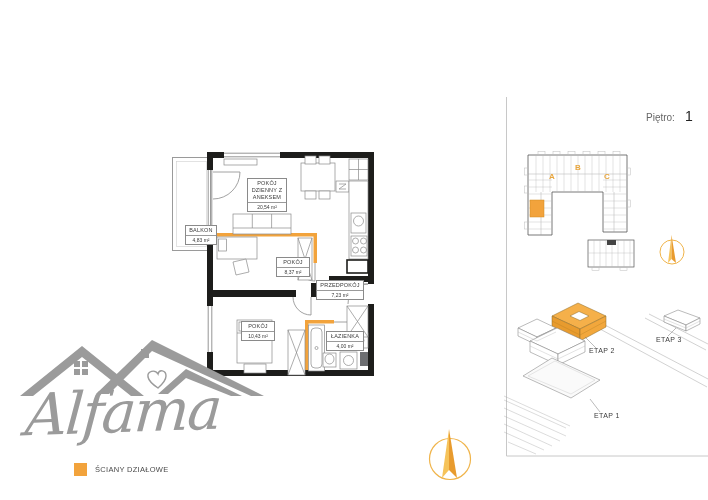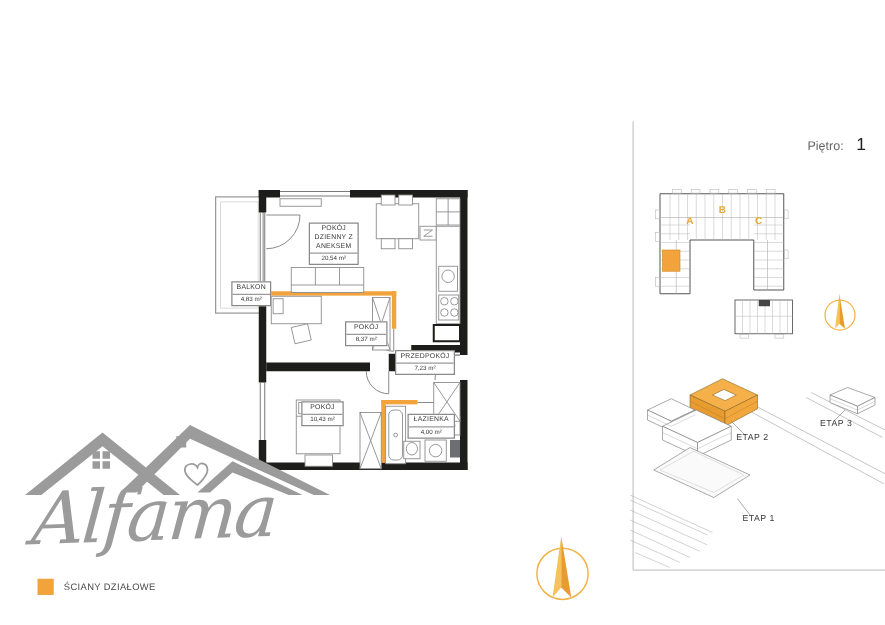--- a/index.html
+++ b/index.html
@@ -264,18 +264,18 @@
     <span class="nm">ŁAZIENKA</span>
     <span class="ar">4,00 m²</span>
   </div>
 
   <div class="stage-lbl" style="left:589px;top:347px;">ETAP 2</div>
   <div class="stage-lbl" style="left:594px;top:412px;">ETAP 1</div>
   <div class="stage-lbl" style="left:656px;top:336px;">ETAP 3</div>
 
   <div id="brand">Alfama</div>
 
-  <div class="legend" style="top:463px;">
+  <div class="legend" style="top:463px;margin-left:44px;">
     <span class="sw" style="background:#f2a33c;"></span>
     <span class="lt">ŚCIANY DZIAŁOWE</span>
   </div>
 
 </div>
 
 </body></html>

